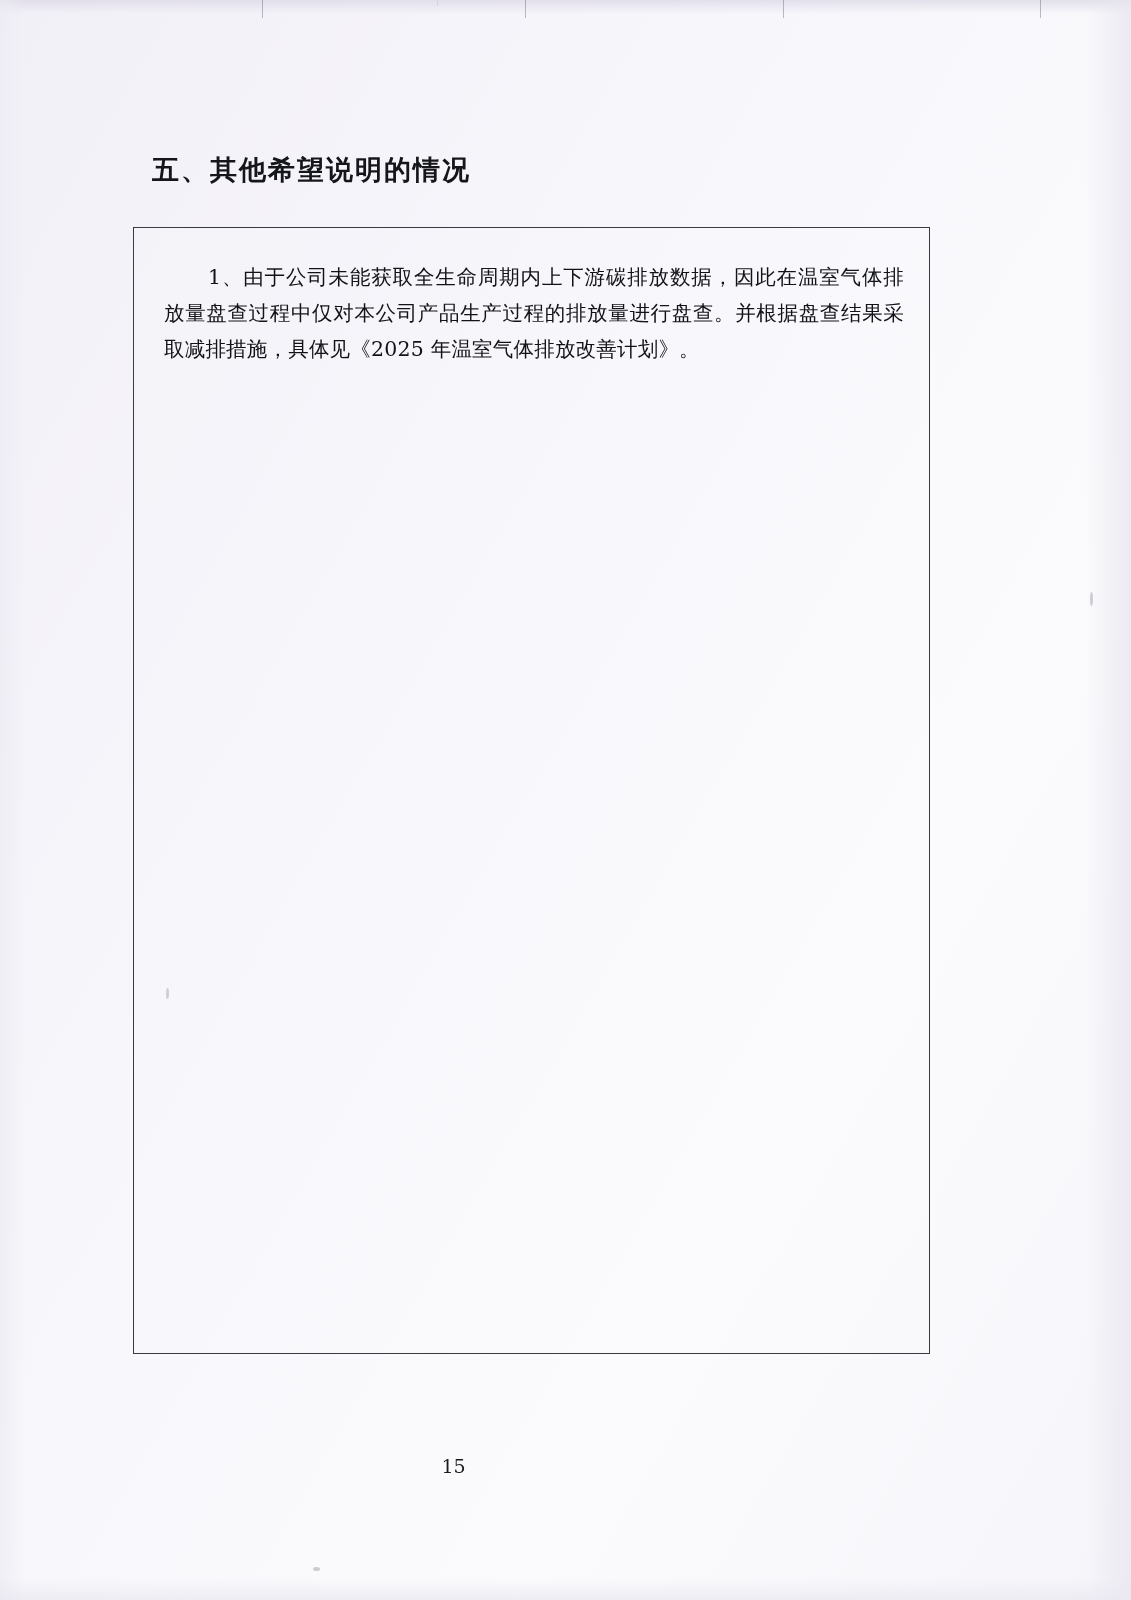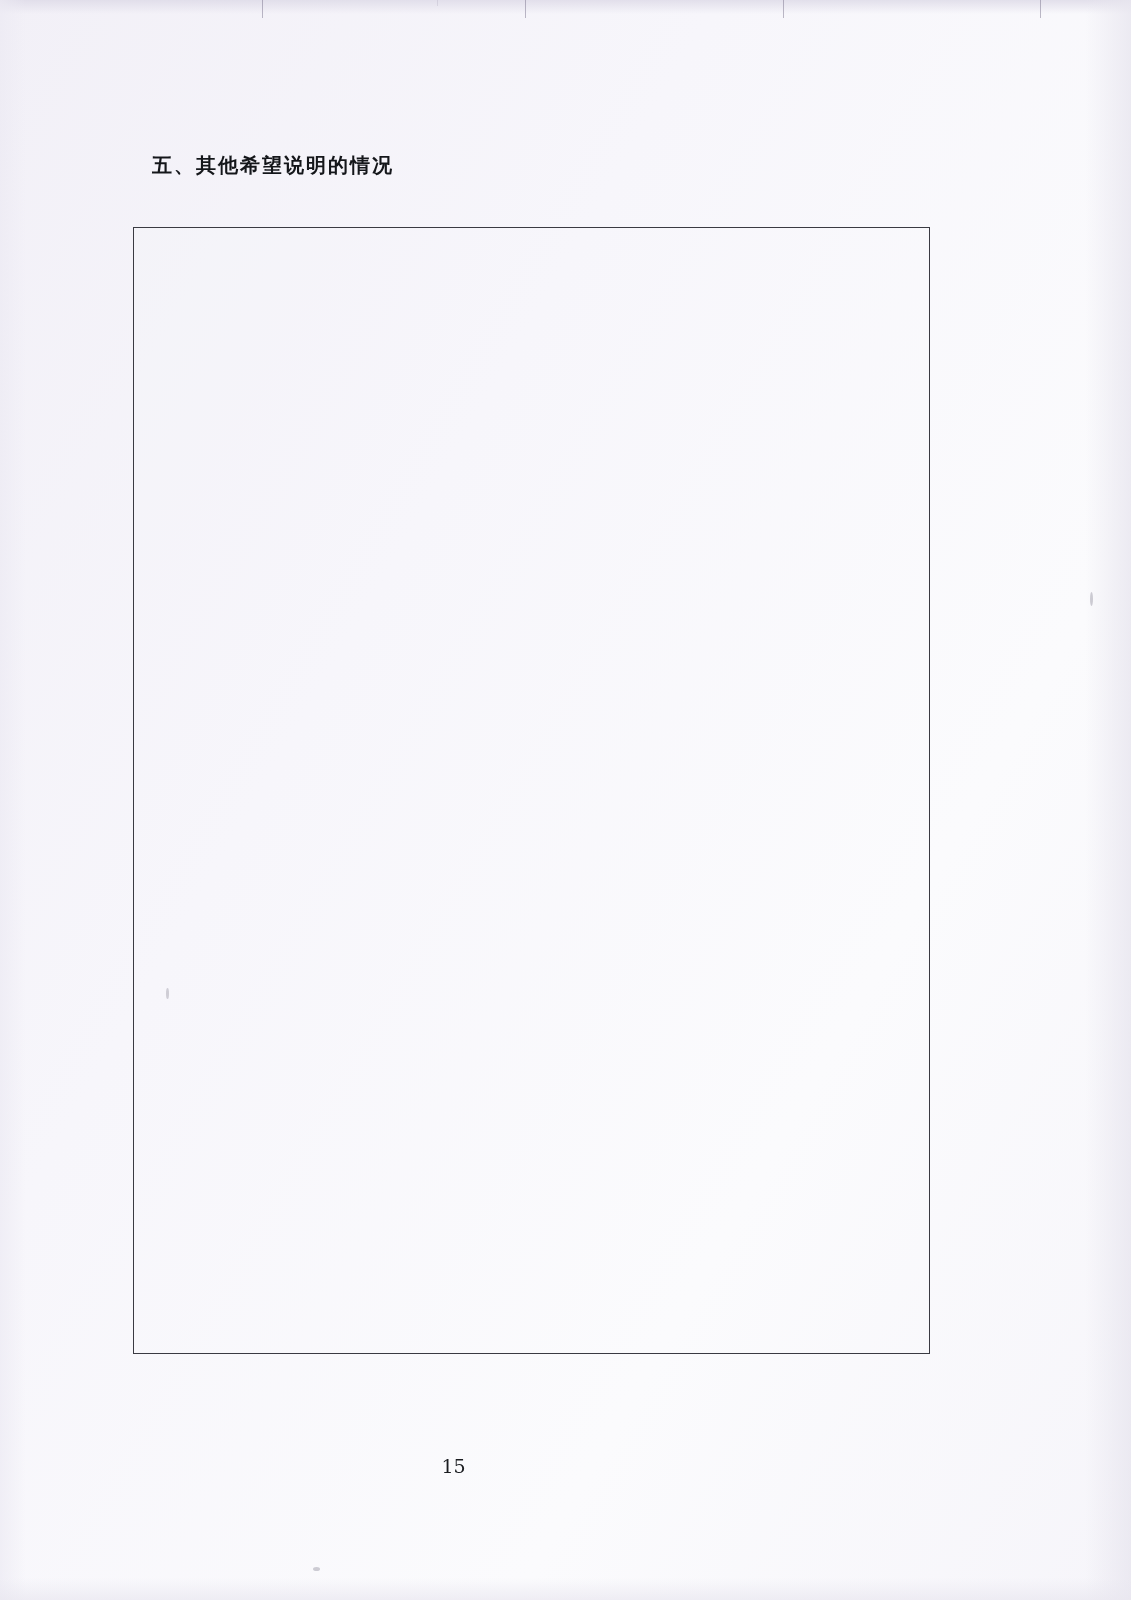--- a/index.html
+++ b/index.html
@@ -74,21 +74,21 @@
     height: 18px;
     background: rgba(110,105,130,.45);
   }
 
   
   .heading {
     position: absolute;
     left: 152px;
     top: 152px;
     font-family: "DejaVu Sans", "Liberation Sans", sans-serif;
-    font-size: 20px;
+    font-size: 27px;
     font-weight: 700;
     letter-spacing: 2px;
     color: #14161a;
     white-space: nowrap;
   }
 
   
   .content-box {
     position: absolute;
     left: 133px;
@@ -158,17 +158,18 @@
   <div class="tick-top" style="left:783px;"></div>
   <div class="tick-top" style="left:1040px;"></div>
 
   <div class="speckle" style="left:1090px; top:592px; width:3px; height:14px;"></div>
   <div class="speckle" style="left:166px; top:988px; width:3px; height:11px;"></div>
   <div class="speckle" style="left:313px; top:1567px; width:7px; height:4px;"></div>
 
   <div class="heading">五、其他希望说明的情况</div>
 
   <div class="content-box">
+    <div class="para para-1">1、由于公司未能获取全生命周期内上下游碳排放数据，因此在温室气体排放量盘查过程中仅对本公司产品生产过程的排放量进行盘查。并根据盘查结果采取减排措施，具体见《2025 年温室气体排放改善计划》。</div>
   </div>
 
   <div class="page-number">15</div>
 
 </div>
 
 </body></html>

